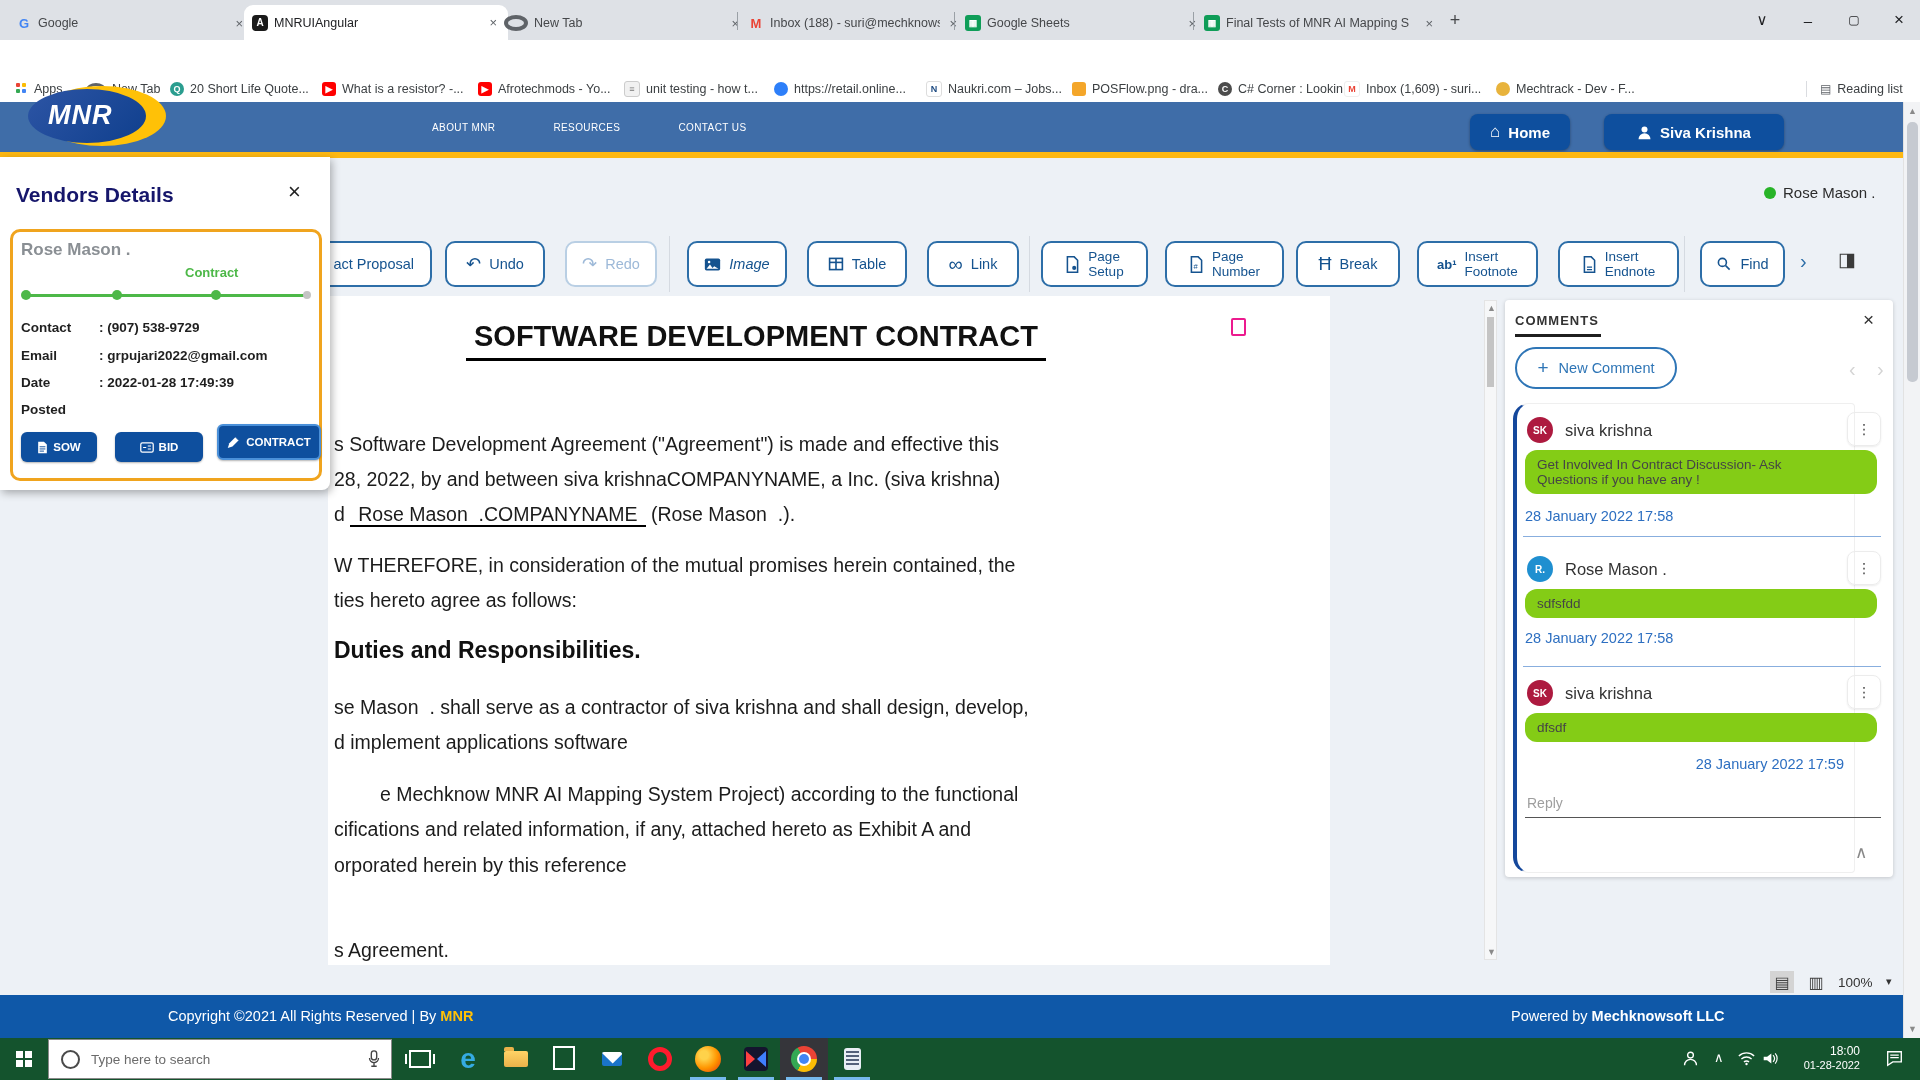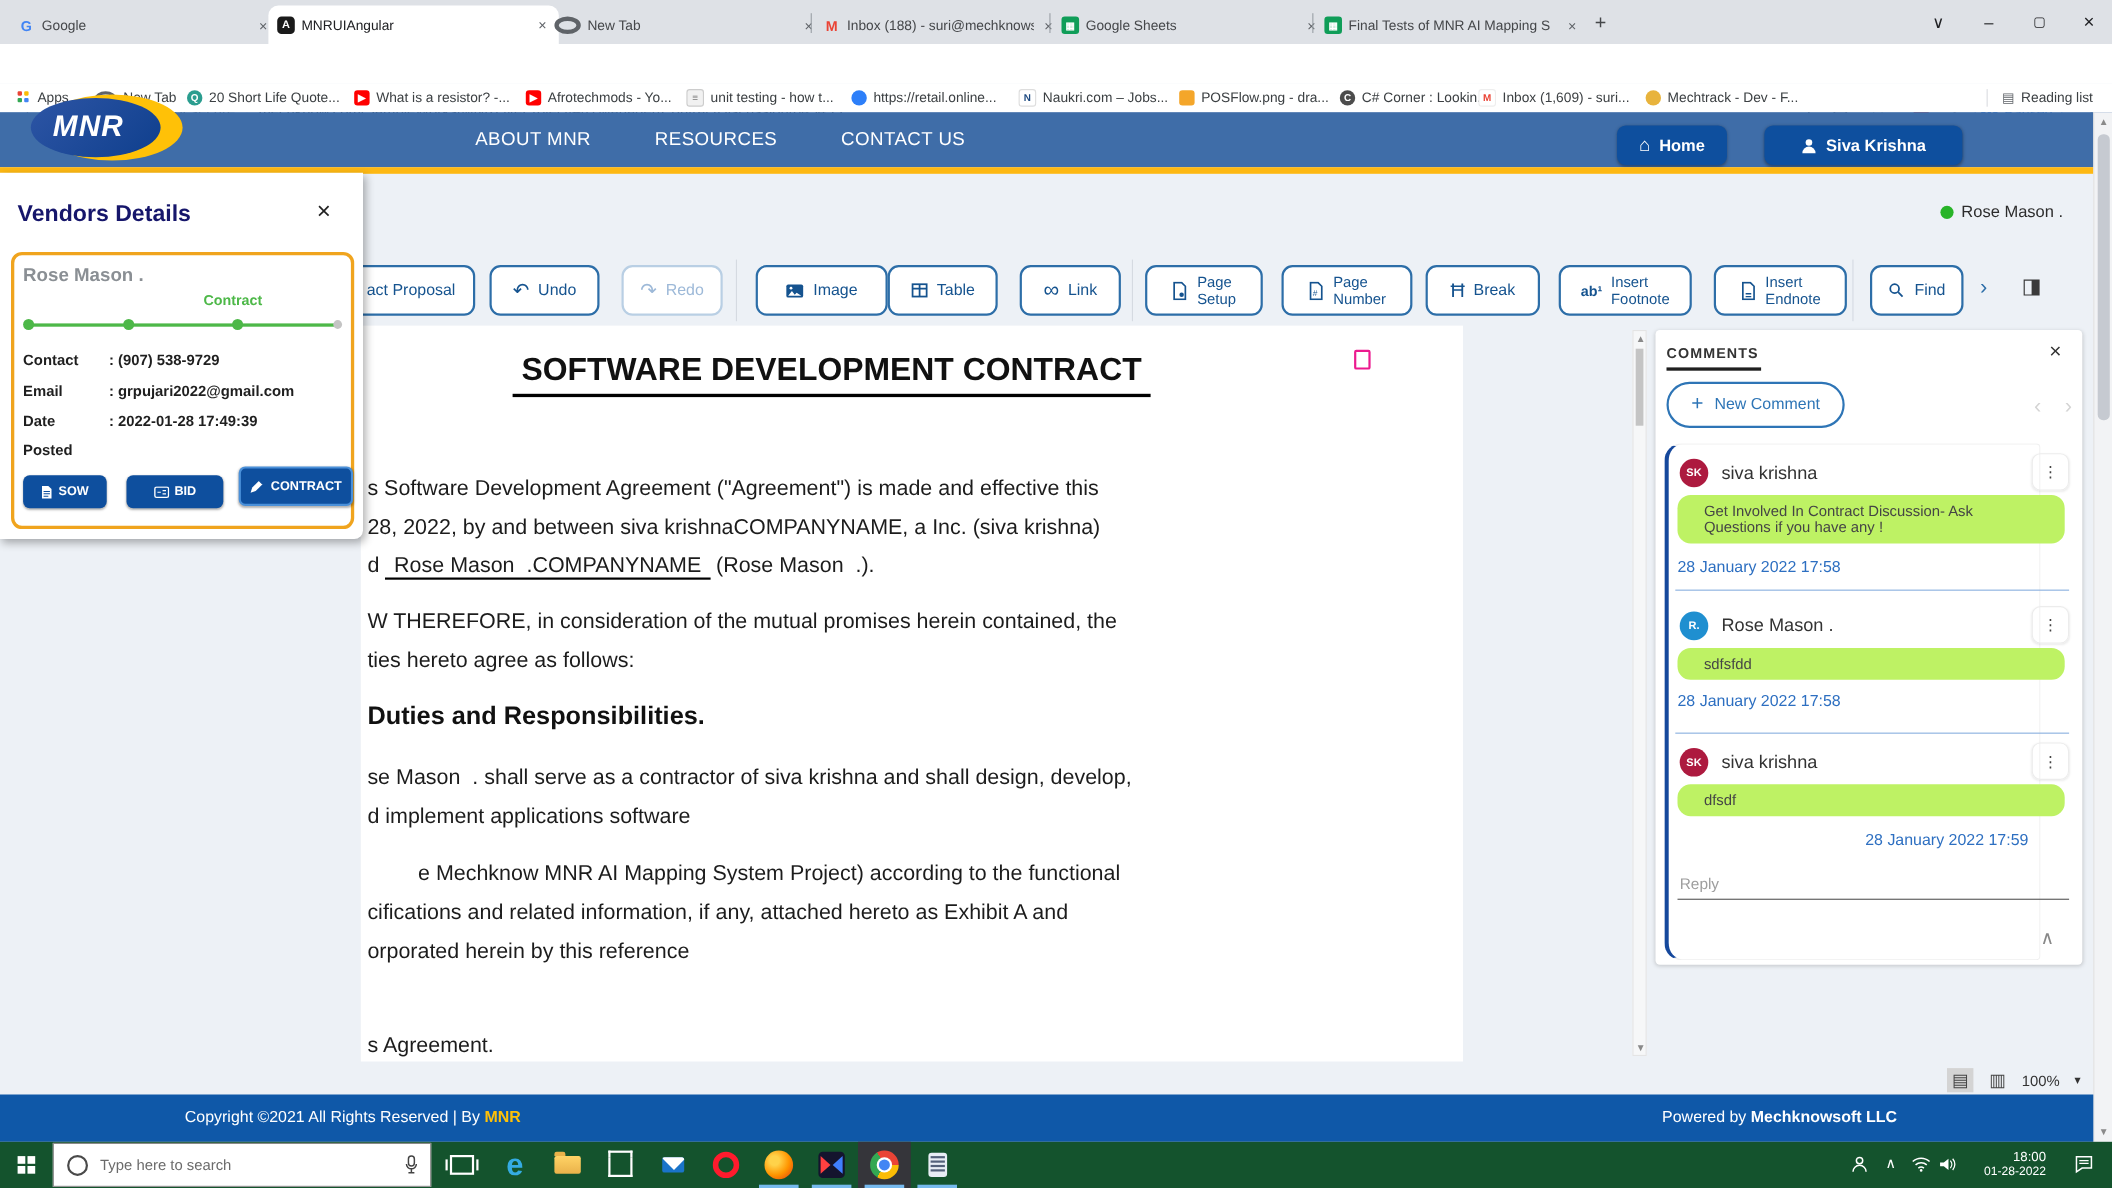--- a/index.html
+++ b/index.html
@@ -39,21 +39,21 @@
   .bmi{width:14px;height:14px;border-radius:3px;display:flex;align-items:center;justify-content:center;font-size:9px;font-weight:bold;color:#fff;flex:0 0 14px;}
   .appsgrid{width:12px;height:12px;display:grid;grid-template-columns:4px 4px;grid-template-rows:4px 4px;gap:2px;}
   .appsgrid i{border-radius:1px;}
   
   .hdr{left:0;top:102px;width:1920px;height:50px;background:#3f6da8;}
   .gold{left:0;top:152px;width:1920px;height:6px;background:#fdb813;}
   .logo{left:28px;top:84px;width:140px;height:66px;z-index:6;}
   .logo .ey{position:absolute;left:10px;top:2px;width:128px;height:60px;border-radius:50%;background:#ffc107;}
   .logo .eb{position:absolute;left:0;top:5px;width:118px;height:54px;border-radius:50%;background:linear-gradient(135deg,#2d55a5,#0f3f8d);}
   .logo .lt{position:absolute;left:20px;top:16px;color:#fff;font-size:27px;font-weight:bold;font-style:italic;letter-spacing:1px;}
-  .navlink{top:118px;color:#fff;font-size:17px;letter-spacing:.4px;}
+  .navlink{top:118px;color:#fff;font-size:10px;letter-spacing:.4px;}
   .hbtn{top:114px;height:36px;background:#0e4f9e;border-radius:8px;display:flex;align-items:center;justify-content:center;gap:8px;
         color:#fff;font-size:15px;font-weight:bold;box-shadow:0 1px 3px rgba(0,0,0,.35);}
   
   .rosestat{left:1764px;top:184px;display:flex;align-items:center;gap:7px;font-size:15px;color:#2c2c2c;}
   .gdot{width:12px;height:12px;border-radius:50%;background:#28b428;}
   
   .vpanel{left:0;top:157px;width:330px;height:333px;background:#fff;border-radius:0 0 8px 0;box-shadow:2px 3px 8px rgba(0,0,0,.3);z-index:5;}
   .vtitle{left:16px;top:26px;font-size:21px;font-weight:bold;color:#16166b;}
   .vclose{left:288px;top:22px;font-size:22px;color:#222;}
   .vcard{left:10px;top:72px;width:306px;height:246px;border:3px solid #f0a41e;border-radius:10px;}
@@ -96,21 +96,21 @@
   .cnav{top:58px;font-size:20px;color:#d4d4d4;}
   .ccard{left:8px;top:103px;width:342px;height:470px;border:1px solid #efefef;border-left:4px solid #15489c;
          border-radius:16px 4px 4px 16px;box-sizing:border-box;}
   .avatar{width:26px;height:26px;border-radius:50%;color:#fff;font-size:10px;font-weight:bold;
           display:flex;align-items:center;justify-content:center;left:10px;}
   .av-c{background:#ad1a3f;}
   .av-b{background:#1f8fd0;}
   .cname{left:48px;font-size:16.5px;color:#333;}
   .kebab{left:330px;width:32px;height:32px;border:1px solid #ececec;border-radius:8px;display:flex;align-items:center;justify-content:center;
          font-size:14px;color:#444;box-shadow:0 1px 2px rgba(0,0,0,.08);}
-  .bubble{left:8px;width:352px;background:#bef264;border-radius:12px;padding:7px 24px;font-size:13.5px;color:#454545;box-sizing:border-box;}
+  .bubble{left:8px;width:352px;background:#84cc16;border-radius:12px;padding:7px 12px;font-size:13.5px;color:#454545;box-sizing:border-box;}
   .ctime{font-size:14.5px;color:#2d6fc1;}
   .cdiv{left:6px;width:358px;height:1px;background:#88aede;}
   .replyin{left:8px;top:385px;width:352px;height:26px;border:none;border-bottom:1.5px solid #555;background:transparent;
            font-size:14px;font-family:"Liberation Sans",sans-serif;color:#333;outline:none;}
   .replyin::placeholder{color:#9e9e9e;}
   .cup{left:338px;top:438px;font-size:17px;color:#888;}
   
   .stico{top:971px;width:24px;height:22px;display:flex;align-items:center;justify-content:center;font-size:16px;color:#444;}
   .stico.sel{background:#d4d4d4;}
   .zoomlbl{left:1838px;top:975px;font-size:13.5px;color:#333;}
@@ -329,21 +329,21 @@
   </div>
   <div class="abs tbtn" style="left:445px;width:100px;">
     <span class="tico">↶</span>
     <span>Undo</span>
   </div>
   <div class="abs tbtn dis" style="left:565px;width:92px;">
     <span class="tico">↷</span>
     <span>Redo</span>
   </div>
   <div class="abs tsep" style="left:669px;"></div>
-  <div class="abs tbtn" style="left:687px;width:120px;">
+  <div class="abs tbtn" style="left:687px;width:100px;font-style:italic;">
     <svg width="17" height="17" viewBox="0 0 20 20">
         <rect x="1" y="3" width="18" height="14" rx="2" fill="#15538f"></rect>
         <path d="M3 15l4-5 3 4 2-2 5 3z" fill="#fff"></path>
         <circle cx="6" cy="7" r="1.5" fill="#fff"></circle>
       </svg>
     <span>Image</span>
   </div>
   <div class="abs tbtn" style="left:807px;width:100px;">
     <svg width="16" height="16" viewBox="0 0 20 20">
         <rect x="2" y="3" width="16" height="14" fill="none" stroke="#15538f" stroke-width="2"></rect>

